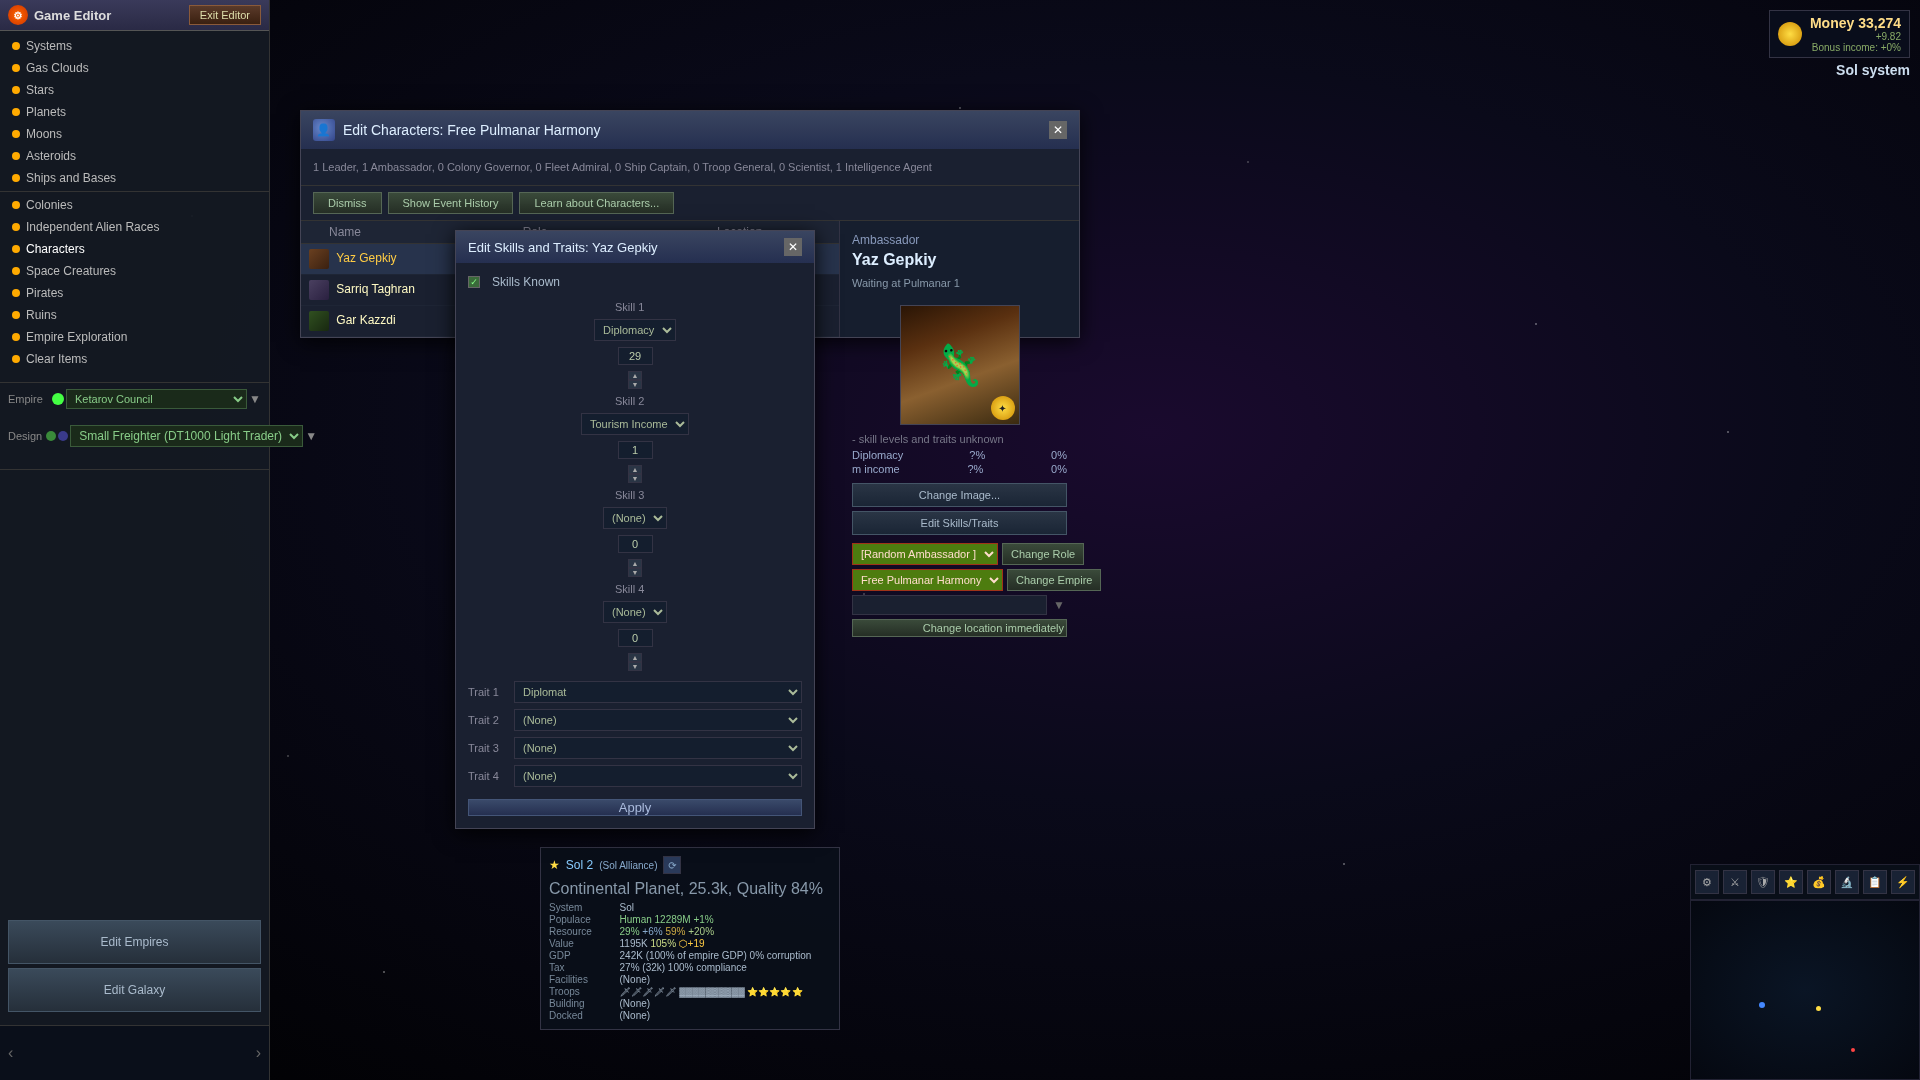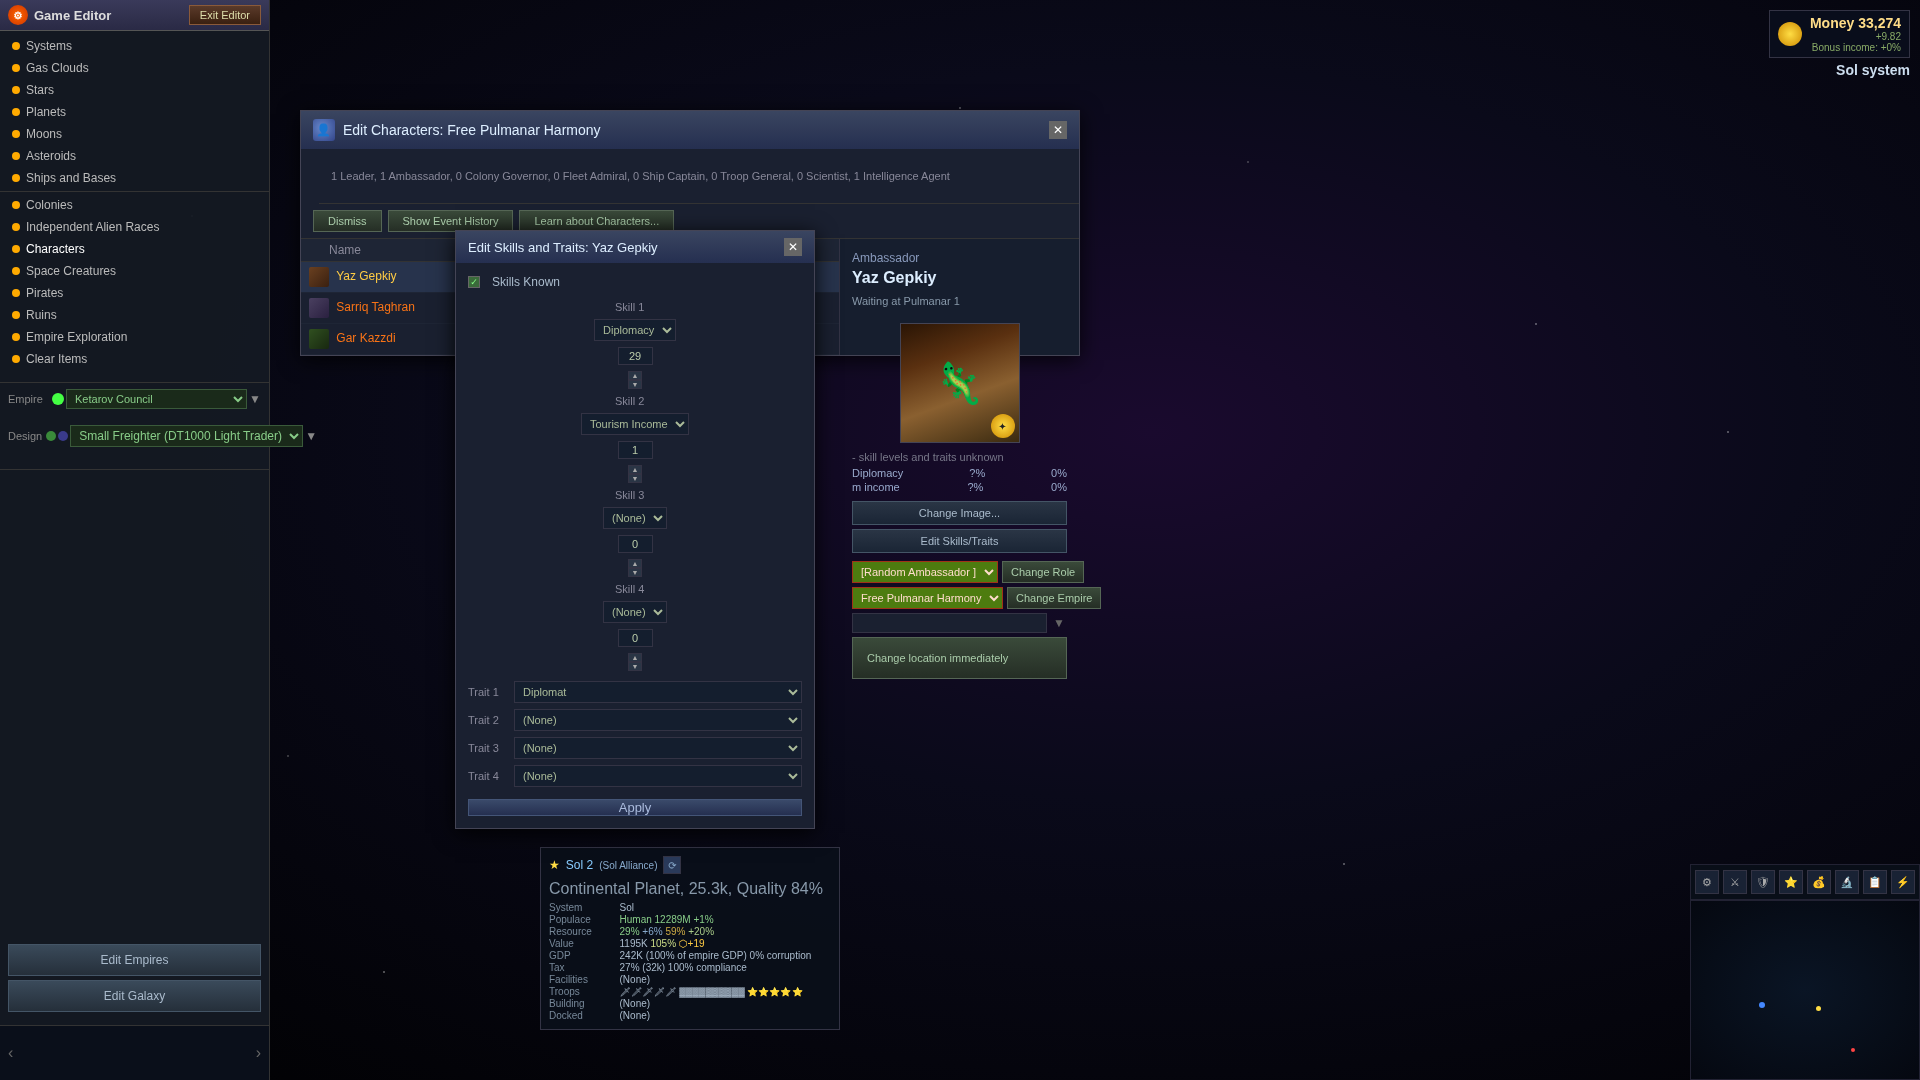--- a/index.html
+++ b/index.html
@@ -138,21 +138,21 @@
       bottom: 60px;
       left: 0; right: 0;
       padding: 4px 8px;
     }
     .bottom-btn {
       display: block;
       width: 100%;
       background: linear-gradient(180deg, #3a4a5a, #252f3a);
       border: 1px solid #445566;
       color: #aabbcc;
-      padding: 8px;
+      padding: 14px;
       text-align: center;
       margin-bottom: 4px;
       cursor: pointer;
       font-size: 12px;
     }
 
     
     .minimap-area {
       position: absolute;
       bottom: 0; left: 0; right: 0;
@@ -239,25 +239,24 @@
       width: 18px; height: 18px;
       background: #666;
       border: none;
       color: #fff;
       cursor: pointer;
       font-size: 12px;
       display: flex; align-items: center; justify-content: center;
     }
 
     .chars-summary {
-      padding: 21px 12px;
+      padding: 12px 12px;
       font-size: 11px;
       color: #889;
       border-bottom: 1px solid #333;
-      margin-left: 18px;
     }
 
     .chars-toolbar {
       display: flex;
       gap: 6px;
       padding: 6px 12px;
       border-bottom: 1px solid #333;
     }
     .chars-toolbar-btn {
       background: linear-gradient(180deg, #3a4a3a, #252e25);
@@ -281,21 +280,21 @@
       text-align: left;
       border-bottom: 1px solid #333;
       font-weight: normal;
     }
     .chars-table td {
       padding: 5px 8px;
       border-bottom: 1px solid #1e2535;
     }
     .chars-table tr.selected td { background: rgba(60,80,120,0.4); }
     .char-name-yellow { color: #ffcc44; }
-    .char-name-white { color: #f97316; }
+    .char-name-white { color: #fef9c3; }
     .char-role { color: #88aacc; }
     .char-location { color: #88ccaa; }
     .char-mission { color: #aaccff; }
 
     
     .chars-right-panel {
       position: absolute;
       right: 0; top: 0; bottom: 0;
       width: 240px;
       background: #161e2e;
@@ -867,21 +866,21 @@
             <select class="change-select">
               <option>Free Pulmanar Harmony</option>
             </select>
             <button class="change-btn">Change Empire</button>
           </div>
           <div class="change-row">
             <input class="location-input" type="text" placeholder="" style="">
             <span style="color:#666;cursor:pointer;margin:0 2px;">▼</span>
           </div>
           <div>
-            <button class="change-location-btn" style="width:100%;text-align:left;padding:14px;">Change location immediately</button>
+            <button class="change-location-btn" style="width:100%;text-align:right;padding:2px;">Change location immediately</button>
           </div>
         </div>
       </div>
     </div>
   </div>
 
   <div class="skills-dialog">
     <div class="skills-titlebar">
       <span>Edit Skills and Traits: Yaz Gepkiy</span>
       <button class="close-btn">✕</button>

